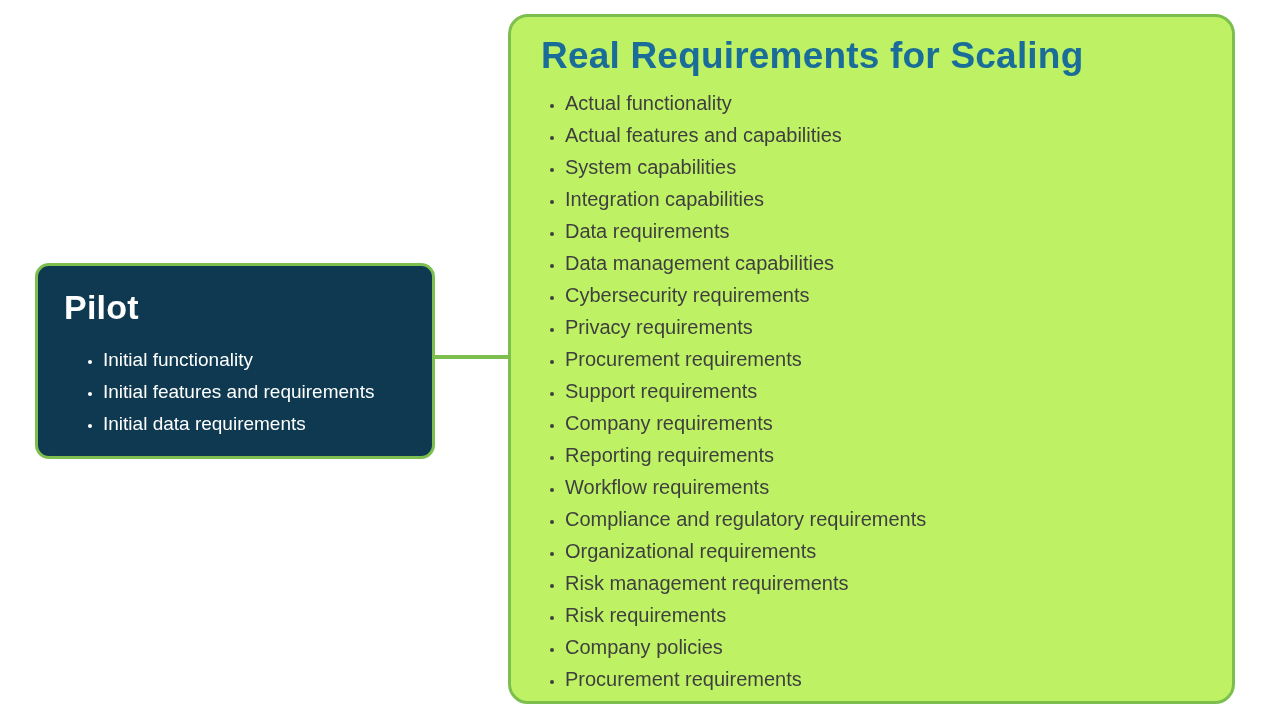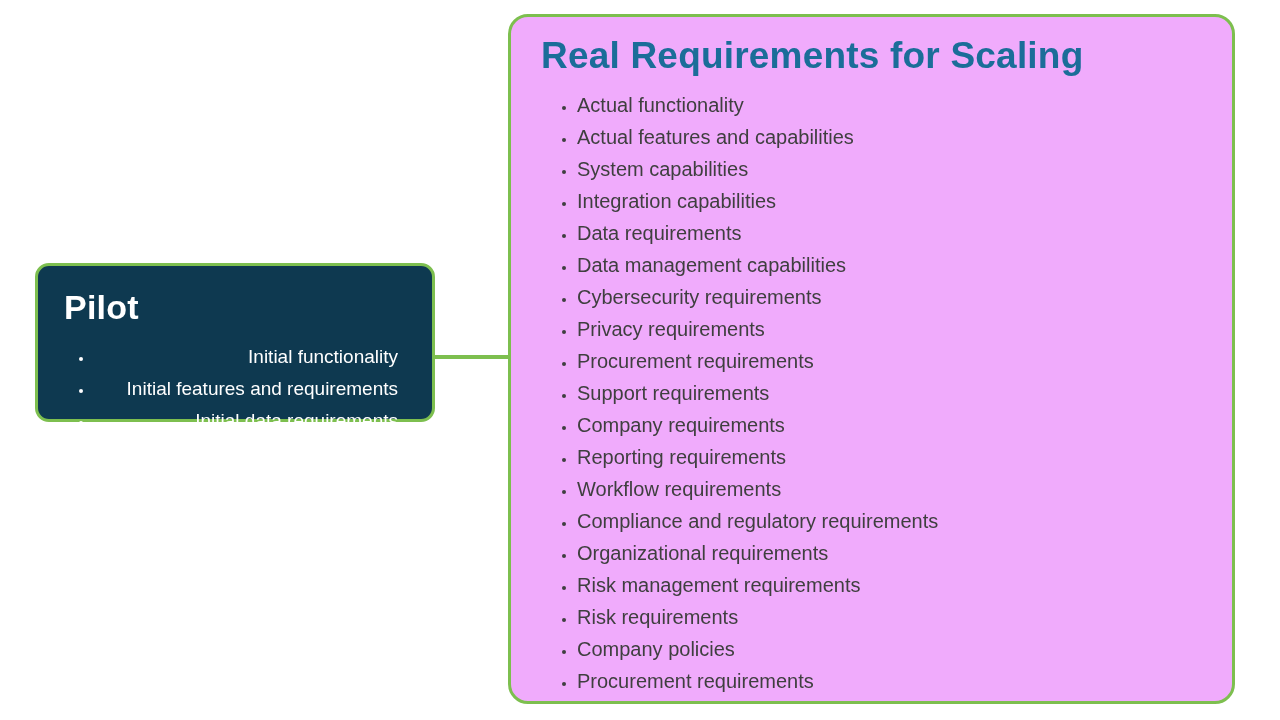--- a/index.html
+++ b/index.html
@@ -15,42 +15,41 @@
     background: #ffffff;
     overflow: hidden;
   }
 
   
   .pilot-box {
     position: absolute;
     left: 35px;
     top: 263px;
     width: 400px;
-    height: 159px;
+    height: 196px;
     box-sizing: border-box;
     background: #0e3950;
     border: 3px solid #7dbf4f;
     border-radius: 14px;
     padding: 22px 26px 18px 26px;
   }
   .pilot-title {
     margin: 0 0 14px 0;
     color: #ffffff;
     font-size: 34px;
     font-weight: 700;
     letter-spacing: 0.2px;
   }
   .pilot-list {
-    margin: 8px;
+    margin: 17px;
     padding: 0 0 0 22px;
     list-style: disc;
     color: #ffffff;
     font-size: 19px;
     line-height: 32px;
-    text-align: right;
   }
   .pilot-list li::marker { font-size: 14px; }
 
   
   .connector {
     position: absolute;
     left: 433px;
     top: 355px;
     width: 78px;
     height: 4px;
@@ -58,34 +57,34 @@
   }
 
   
   .scaling-box {
     position: absolute;
     left: 508px;
     top: 14px;
     width: 727px;
     height: 690px;
     box-sizing: border-box;
-    background: #f0abfc;
+    background: #bef264;
     border: 3px solid #7dbf4f;
     border-radius: 20px;
     padding: 18px 30px 14px 30px;
   }
   .scaling-title {
     margin: 0 0 10px 0;
     color: #1b6d99;
     font-size: 37px;
     font-weight: 700;
     letter-spacing: 0.2px;
   }
   .scaling-list {
-    margin: 12px;
+    margin: 0;
     padding: 0 0 0 24px;
     list-style: disc;
     color: #3f3f3f;
     font-size: 20px;
     line-height: 32px;
   }
   .scaling-list li::marker { font-size: 14px; }
 </style>
 </head>
 <body>

